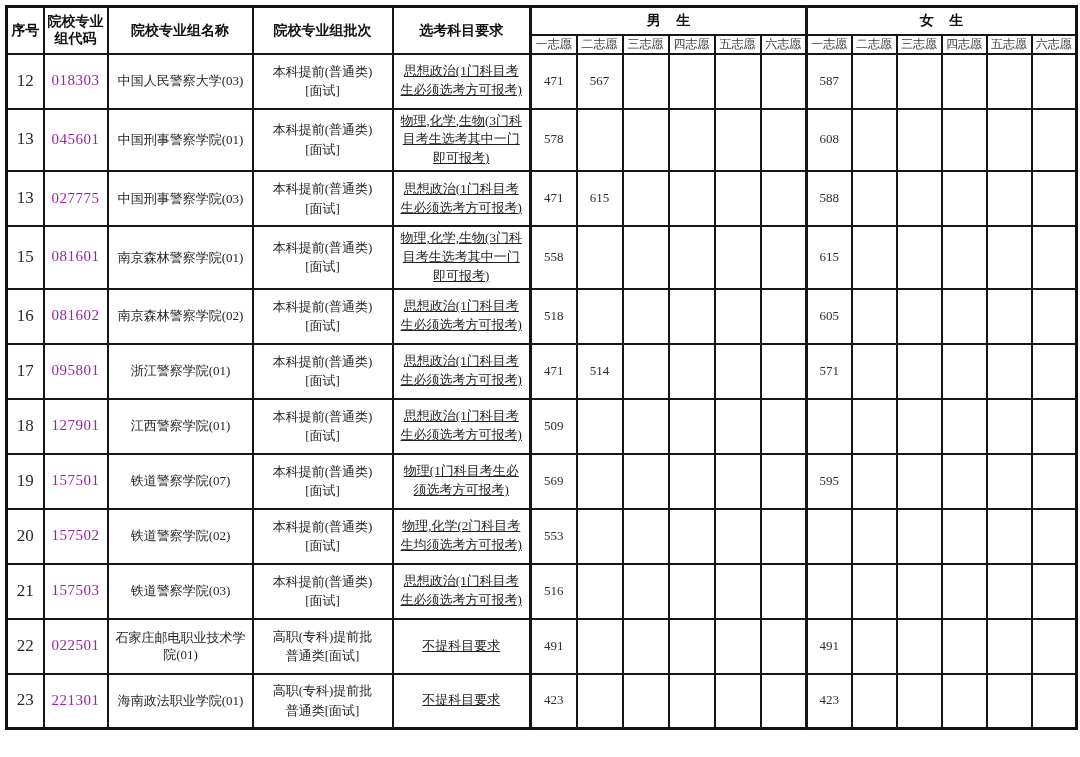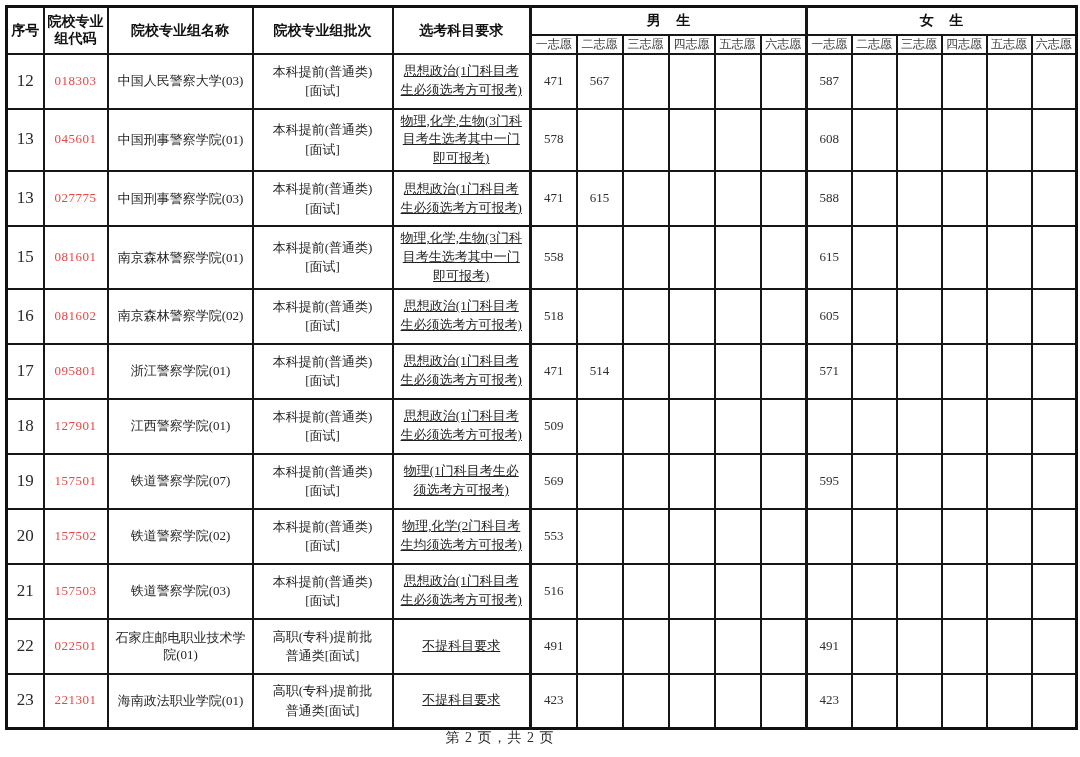--- a/index.html
+++ b/index.html
@@ -28,21 +28,21 @@
   table.score-table { border: 3px solid #111; }
   .g-start { border-left-width: 3px !important; }
 
   thead tr.h1 th { height: 28px; font-size: 14px; font-weight: bold; color: #111; }
   thead tr.h2 th { height: 14px; font-size: 12px; font-weight: normal; color: #3a3a3a; padding: 0 1px; }
   thead th.span-head { font-size: 13px; font-weight: bold; line-height: 1.25; padding: 2px; }
   thead th.group-head { letter-spacing: 6px; text-indent: 6px; }
 
   tbody td { height: 55px; font-size: 13px; line-height: 1.45; }
   td.c-no   { font-size: 17px; color: #2a2a2a; }
-  td.c-code { font-size: 13px; color: #ef4444; letter-spacing: 0.5px; }
+  td.c-code { font-size: 15px; color: #a21caf; letter-spacing: 0.5px; }
   td.c-name { text-align: left; padding: 2px 3px 2px 4px; line-height: 1.35; }
   td.c-batch { padding: 2px 12px; line-height: 1.5; border-radius: 25px; }
   td.c-subject { padding: 2px 4px; line-height: 1.45; text-decoration: underline; }
   td.c-score { font-size: 13px; color: #2f2f2f; }
 
   .footer {
     position: absolute; left: 0; top: 729px; width: 1000px;
     text-align: center;
     font-size: 14px; color: #2a2a2a;
     letter-spacing: 1px;
@@ -323,15 +323,14 @@
         <td class="c-score g-start">423</td>
         <td class="c-score"></td>
         <td class="c-score"></td>
         <td class="c-score"></td>
         <td class="c-score"></td>
         <td class="c-score"></td>
       </tr>
       </tbody>
   </table>
 
-  <div class="footer">第 2 页，共 2 页</div>
 
 </div>
 
 </body></html>

